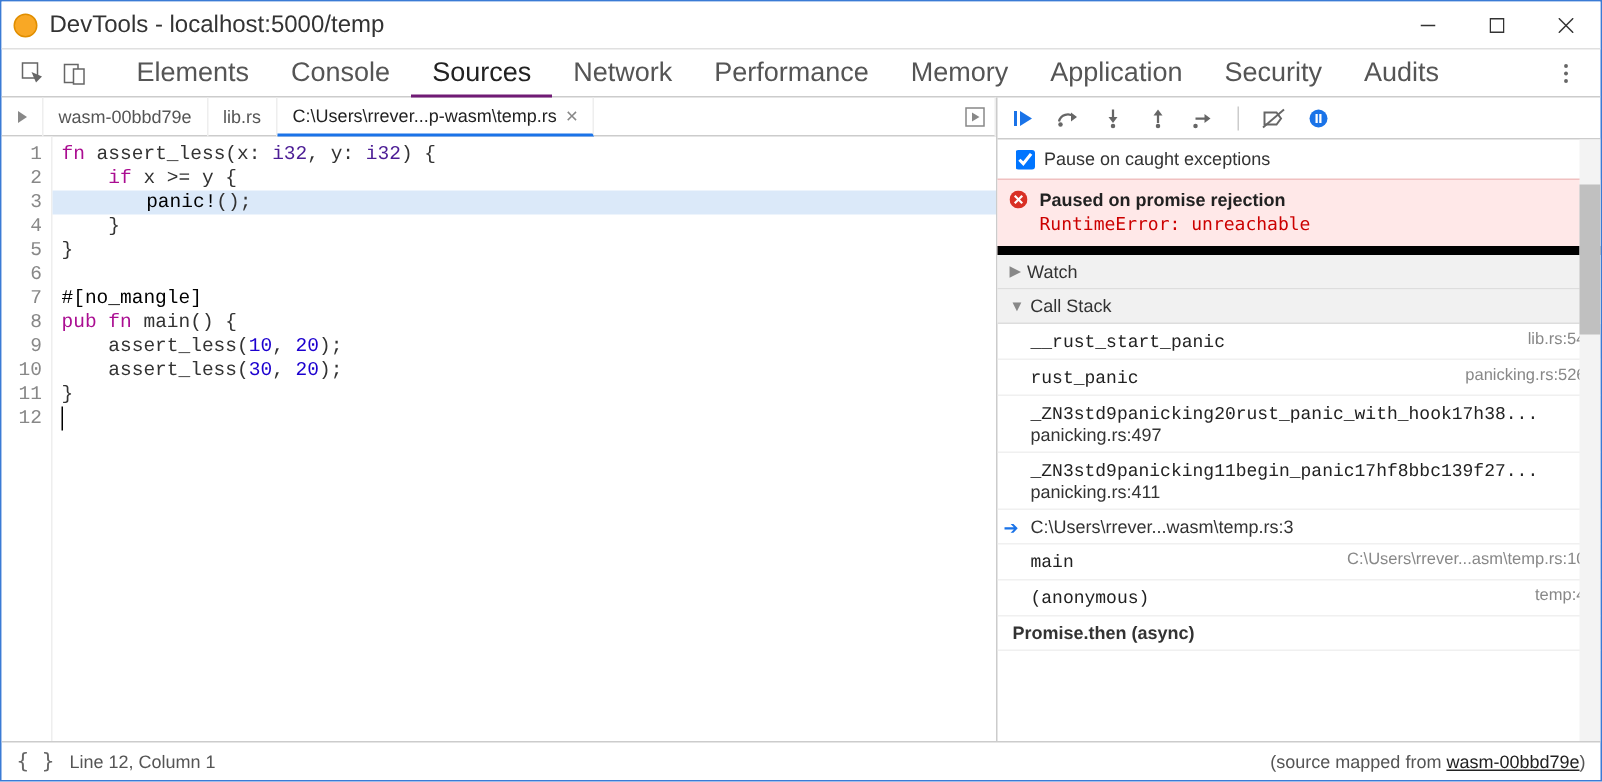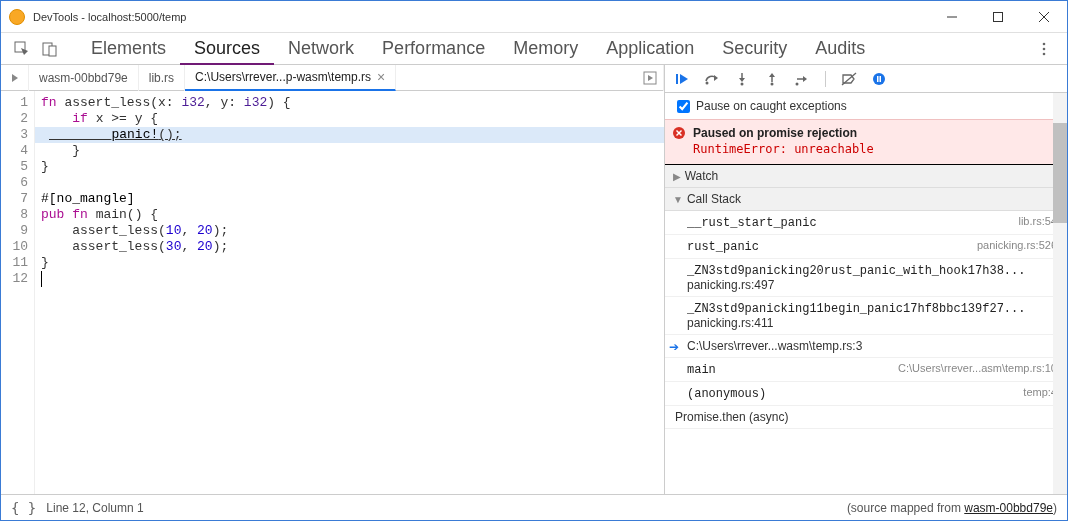--- a/index.html
+++ b/index.html
@@ -21,21 +21,21 @@
   background: #fff;
   border-bottom: 1px solid #e0e0e0;
 }
 .titlebar .app-icon {
   width: 16px; height: 16px;
   border-radius: 50%;
   background: #f9a825;
   border: 1px solid #e08e00;
   margin-right: 8px;
 }
-.titlebar .title { font-size: 11px; color: #333; flex: 1; }
+.titlebar .title { font-size: 16px; color: #333; flex: 1; }
 .winctrls { display: flex; height: 100%; }
 .winctrls .btn {
   width: 46px; height: 100%;
   display: flex; align-items: center; justify-content: center;
   color: #333;
 }
 
 .toptabs {
   height: 32px;
   display: flex;
@@ -91,21 +91,21 @@
   border-right: 1px solid #eee;
   height: 26px;
 }
 .filetabs .spacer { flex: 1; }
 
 .editor { flex: 1; display: flex; font-family: Consolas, 'Courier New', monospace; font-size: 13px; overflow: hidden; position: relative; }
 .gutter { width: 34px; text-align: right; padding: 4px 6px 4px 0; color: #888; background: #fff; border-right: 1px solid #eee; }
 .gutter div { height: 16px; line-height: 16px; }
 .code { flex: 1; padding: 4px 0 4px 6px; position: relative; }
 .code .line { height: 16px; line-height: 16px; white-space: pre; }
-.code .hl { background: #dbe9f9; margin-left: -6px; padding-left: 14px; margin-right: -100px; text-decoration: underline; }
+.code .hl { background: #dbe9f9; margin-left: -6px; padding-left: 0; margin-right: -100px; }
 .kw { color: #aa0d91; }
 .num { color: #1c00cf; }
 .ty { color: #4c1d95; }
 .mac { color: #000; }
 .cursor { border-left: 1px solid #000; height: 16px; display: inline-block; vertical-align: top; }
 
 .right { flex: 1; display: flex; flex-direction: column; position: relative; }
 .dbgtoolbar {
   height: 28px;
   display: flex;
@@ -118,21 +118,21 @@
 .dbgtoolbar .dicon.blue { color: #1a73e8; }
 .dbgtoolbar .sep { width: 1px; height: 16px; background: #ccc; margin: 0 2px; }
 
 .pausechk { padding: 6px 12px; display: flex; align-items: center; border-bottom: 1px solid #f0c0c0; }
 .pausechk input { margin-right: 6px; }
 
 .paused-box {
   background: #ffe8e8;
   padding: 6px 12px 8px 28px;
   position: relative;
-  border-bottom: 1px solid #000000;
+  border-bottom: 6px solid #000000;
 }
 .paused-box .erricon { position: absolute; left: 8px; top: 7px; width: 12px; height: 12px; }
 .paused-box .ptitle { font-weight: 600; color: #222; font-size: 12px; }
 .paused-box .perr { color: #c00; font-family: Consolas, monospace; font-size: 12px; margin-top: 2px; }
 
 .section-hdr {
   background: #f1f1f1;
   padding: 4px 8px;
   font-size: 12px;
   color: #333;
@@ -144,21 +144,21 @@
 .stack { overflow-y: auto; flex: 1; }
 .frame {
   padding: 4px 10px 4px 22px;
   border-bottom: 1px solid #f0f0f0;
   position: relative;
   font-size: 12px;
 }
 .frame .arrow { position: absolute; left: 4px; top: 5px; color: #1a73e8; }
 .frame .fname { color: #222; display: inline-block; font-family: Liberation Mono, monospace; }
 .frame .floc { float: right; color: #888; font-size: 11px; }
-.frame.async { font-weight: 400; padding-left: 10px; }
+.frame.async { font-weight: 700; padding-left: 10px; }
 
 .rscroll { position: absolute; right: 0; top: 28px; bottom: 0; width: 14px; background: #f3f3f3; }
 .rscroll .thumb { position: absolute; top: 30px; width: 100%; height: 100px; background: #c0c0c0; }
 
 .statusbar {
   height: 26px;
   border-top: 1px solid #ccc;
   display: flex;
   align-items: center;
   padding: 0 10px;
@@ -205,20 +205,21 @@
       </svg>
   </div>
   <div class="icon-btn">
     <svg width="16" height="16">
         <rect x="1" y="2" width="9" height="12" fill="none" stroke="currentColor"></rect>
         <rect x="7" y="5" width="7" height="10" fill="#fff" stroke="currentColor"></rect>
       </svg>
   </div>
   <div class="panels" id="panels">
       <div class="panel">Elements</div>
+      <div class="panel">Console</div>
       <div class="panel active">Sources</div>
       <div class="panel">Network</div>
       <div class="panel">Performance</div>
       <div class="panel">Memory</div>
       <div class="panel">Application</div>
       <div class="panel">Security</div>
       <div class="panel">Audits</div>
     </div>
   <div class="spacer"></div>
   <div class="icon-btn">

